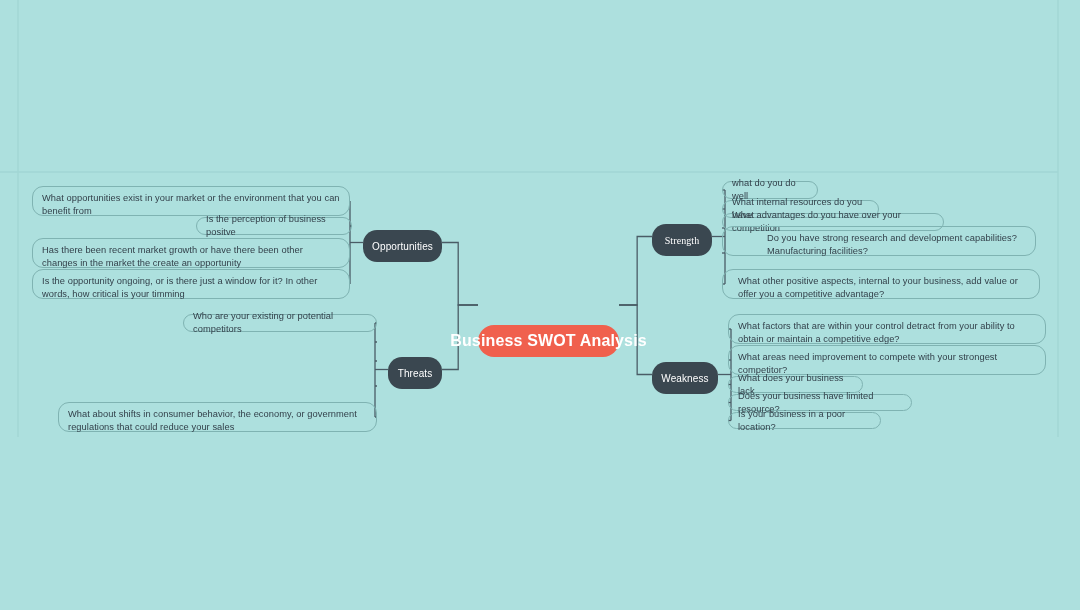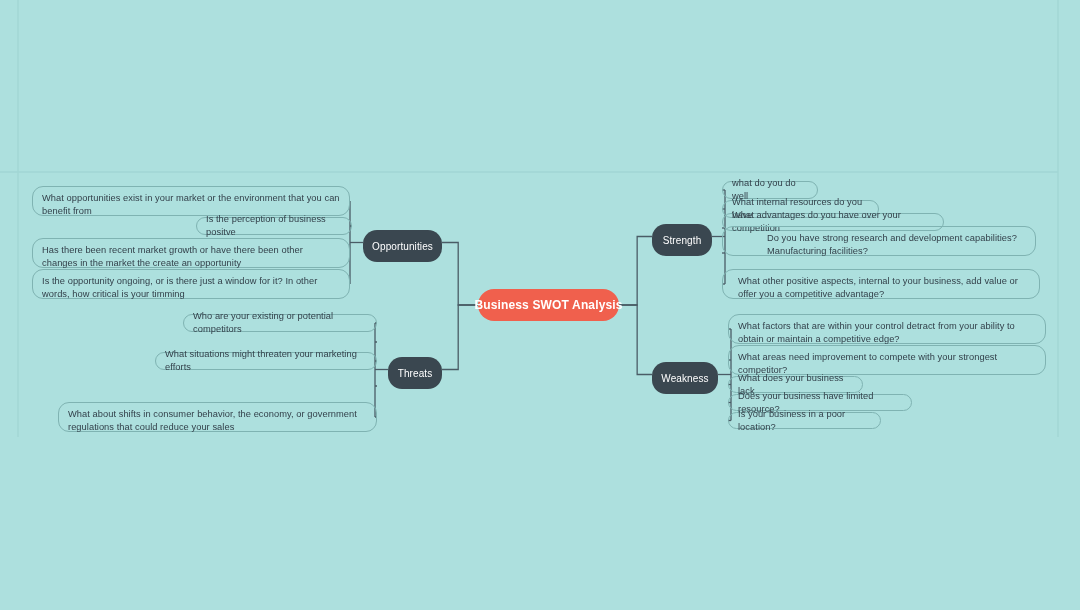--- a/index.html
+++ b/index.html
@@ -35,27 +35,28 @@
     position: absolute;
     box-sizing: border-box;
     display: flex;
     align-items: center;
   }
   
   .root-node {
     background: #f0604d;
     color: #ffffff;
     border-radius: 17px;
-    font-size: 12px;
+    font-size: 16px;
     font-weight: bold;
     letter-spacing: 0.15px;
     justify-content: center;
     padding: 0 16px;
     height: 32px;
     white-space: nowrap;
+    margin-top: 36px;
   }
   
   .branch-node {
     background: #3a4750;
     color: #ffffff;
     border-radius: 14px;
     font-size: 10px;
     letter-spacing: 0.1px;
     justify-content: center;
     height: 25px;
@@ -145,27 +146,24 @@
     </div>
     <div class="node leaf-node two-line" style="left: 32px; top: 269px; width: 318px; height: 30px;">
       <span class="leaf-text">Is the opportunity ongoing, or is there just a window for it? In other words, how critical is your timming</span>
     </div>
     <div class="node branch-node" style="left: 388px; top: 357px; width: 54px; height: 25px;">
       <span>Threats</span>
     </div>
     <div class="node leaf-node" style="left: 183px; top: 314px; width: 194px; height: 18px;">
       <span class="leaf-text">Who are your existing or potential competitors</span>
     </div>
-    <div class="node leaf-node" style="left: 155px; top: 352px; width: 222px; height: 18px;">
-      <span class="leaf-text">What situations might threaten your marketing efforts</span>
-    </div>
     <div class="node leaf-node two-line" style="left: 58px; top: 402px; width: 319px; height: 30px;">
       <span class="leaf-text">What about shifts in consumer behavior, the economy, or government regulations that could reduce your sales</span>
     </div>
-    <div class="node branch-node" style="left: 652px; top: 224px; width: 60px; height: 25px;">
+    <div class="node branch-node" style="left: 652px; top: 224px; width: 60px; height: 25px; font-family: Liberation Serif, serif;">
       <span>Strength</span>
     </div>
     <div class="node leaf-node" style="left: 722px; top: 181px; width: 96px; height: 18px; justify-content: center;">
       <span class="leaf-text">what do you do well</span>
     </div>
     <div class="node leaf-node" style="left: 722px; top: 200px; width: 157px; height: 18px;">
       <span class="leaf-text">What internal resources do you have</span>
     </div>
     <div class="node leaf-node" style="left: 722px; top: 213px; width: 222px; height: 18px;">
       <span class="leaf-text">What advantages do you have over your competition</span>

